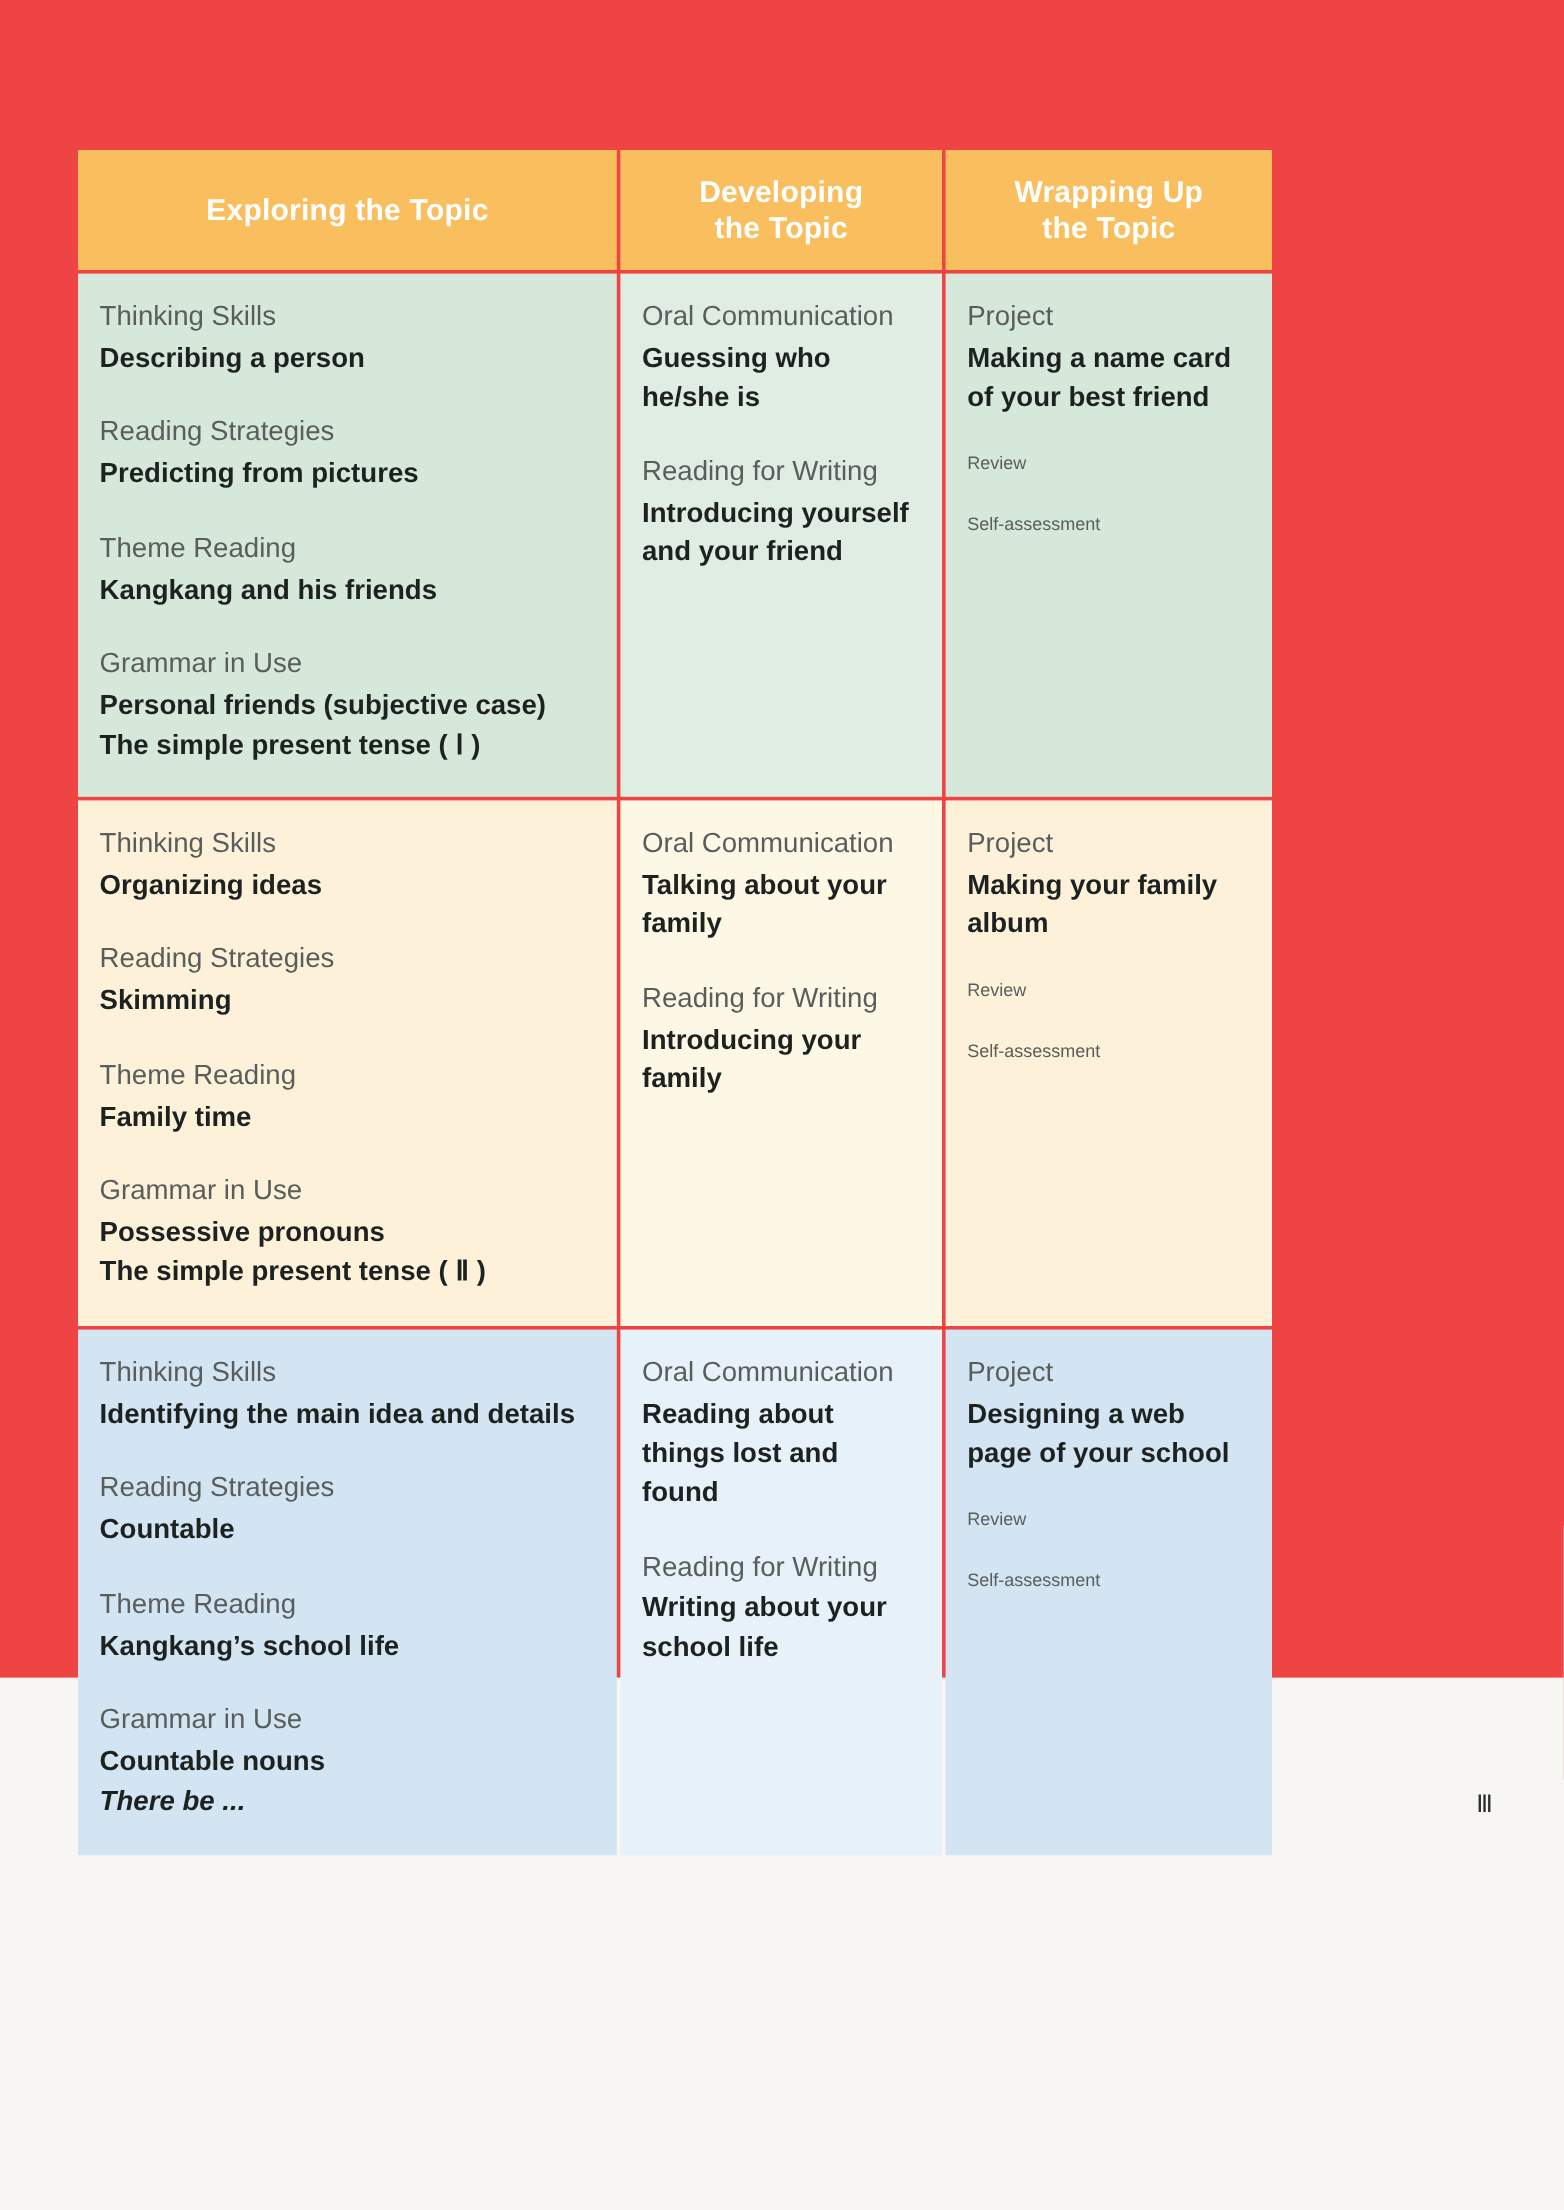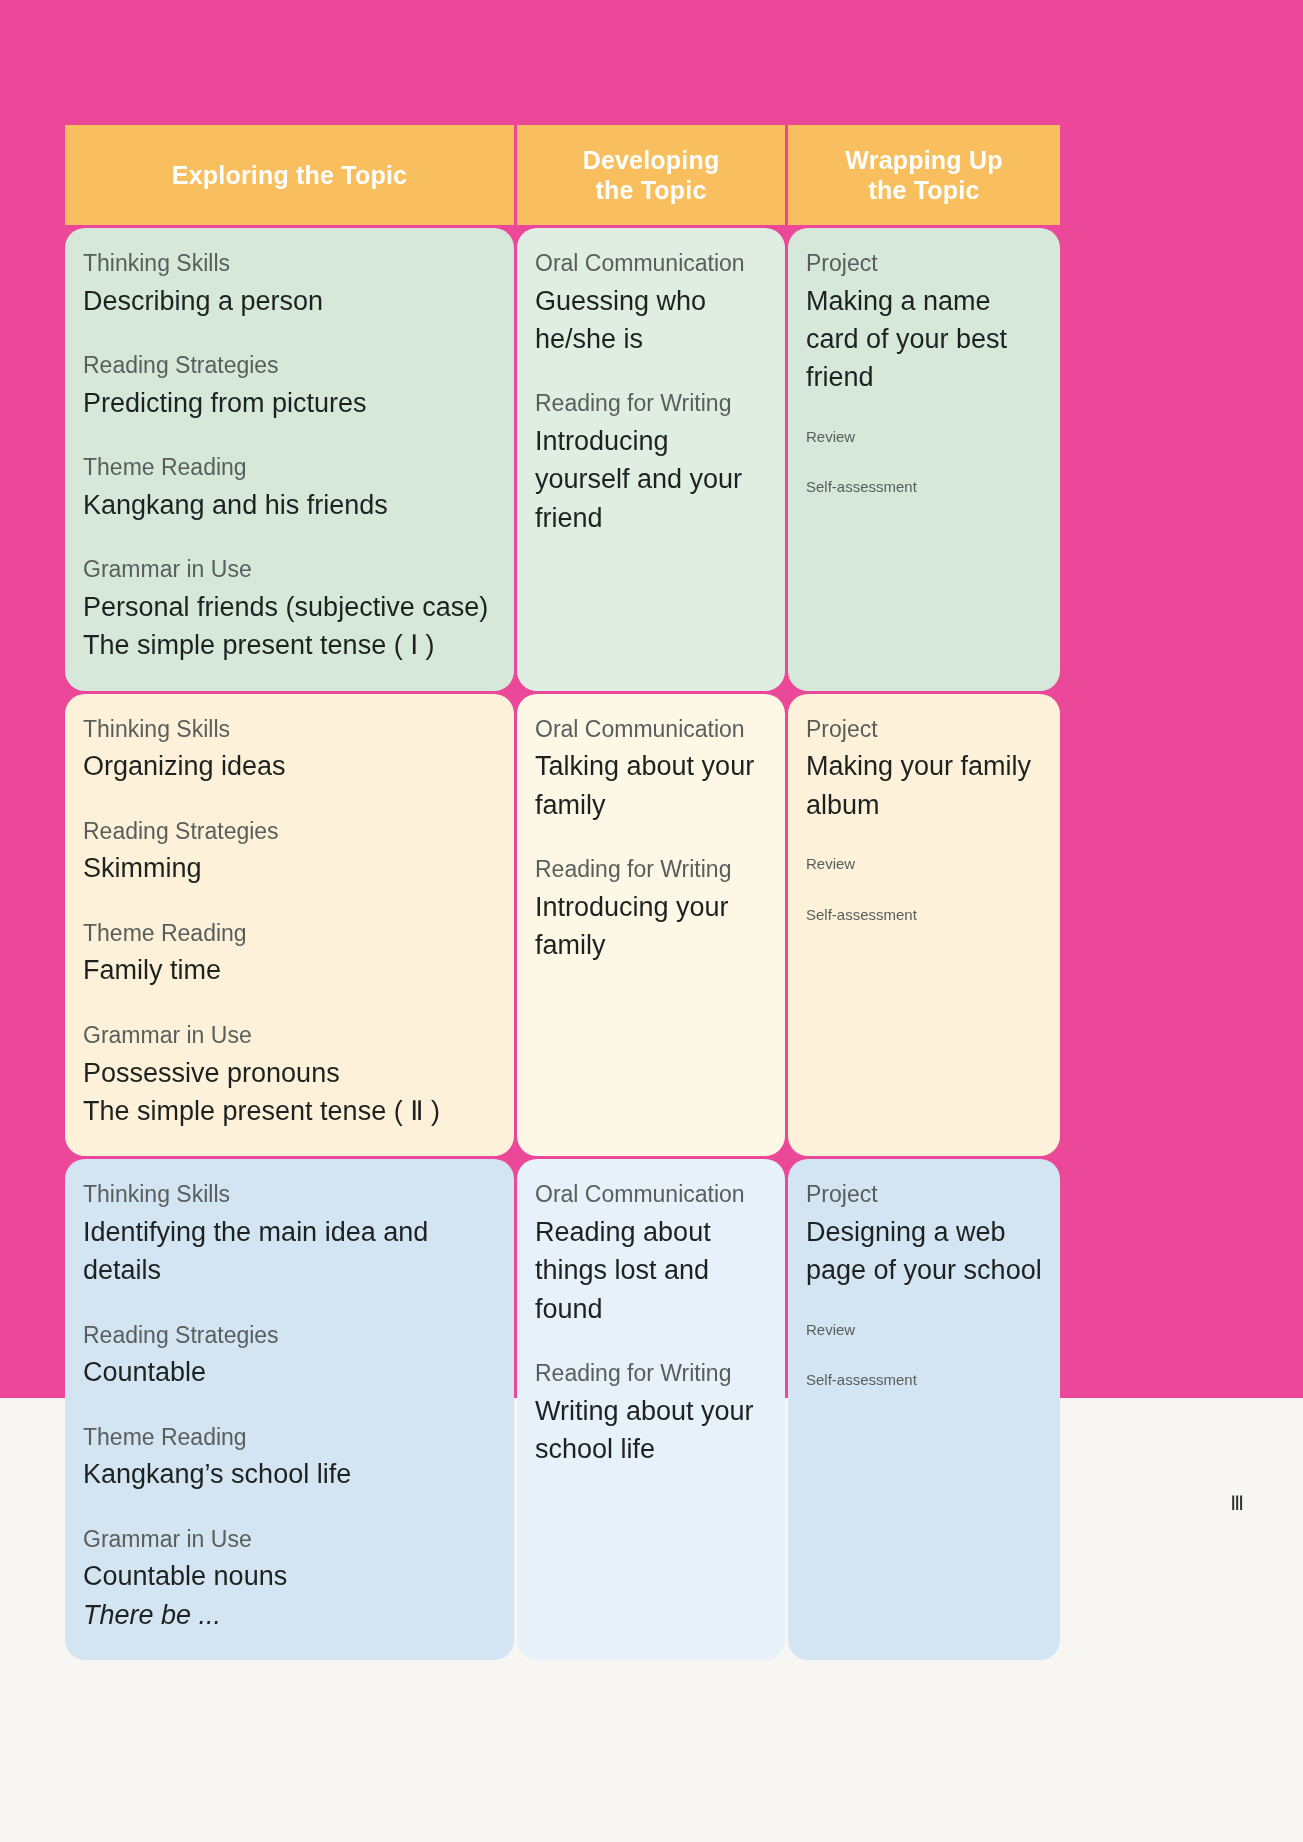--- a/index.html
+++ b/index.html
@@ -13,21 +13,21 @@
     font-family: "Liberation Sans", sans-serif;
     position: relative;
     overflow: hidden;
   }
 
   .page {
     position: absolute;
     left: 0; top: 0;
     width: 1303px;
     height: 1398px;
-    background: #ec4899;
+    background: #ef4444;
   }
 
   .table-wrap {
     position: absolute;
     left: 62px;
     top: 122px;
     width: 989px;
   }
 
   table.syllabus {
@@ -51,21 +51,20 @@
     vertical-align: middle;
     height: 92px;
     padding: 4px 6px;
     line-height: 1.22;
     letter-spacing: 0.2px;
   }
 
   td.cell {
     vertical-align: top;
     padding: 20px 18px 26px 18px;
-    border-radius: 20px;
   }
 
   
   .r1 .side  { background: #d6e8da; }
   .r1 .mid   { background: #e0edE2; }
   .r2 .side  { background: #fdf2d9; }
   .r2 .mid   { background: #fdf7e6; }
   .r3 .side  { background: #d3e4f2; }
   .r3 .mid   { background: #e6f1fa; }
 
@@ -78,23 +77,23 @@
 
   .label {
     font-size: 23px;
     color: #595e5c;
     font-weight: 400;
     line-height: 1.38;
     margin-bottom: 2px;
     white-space: nowrap;
   }
   .value {
-    font-size: 27px;
+    font-size: 23px;
     color: #1d2220;
-    font-weight: normal;
+    font-weight: bold;
     line-height: 1.42;
   }
   .value.italic {
     font-style: italic;
   }
   .plain {
     font-size: 15px;
     color: #595e5c;
     font-weight: 400;
     line-height: 1.38;

